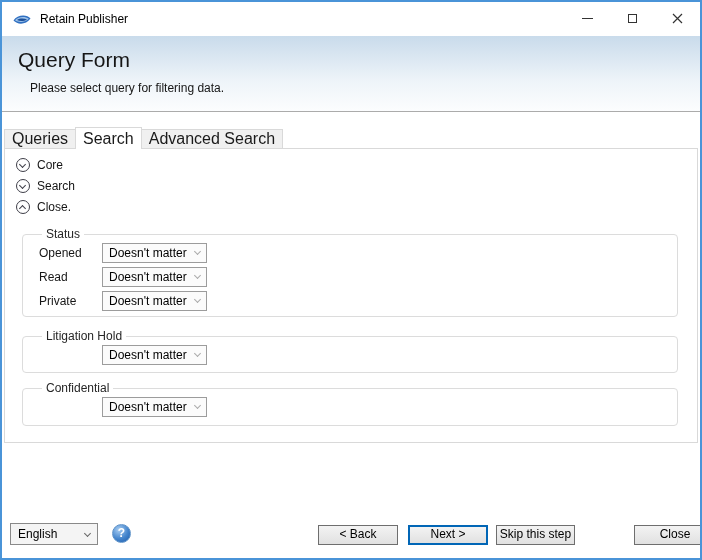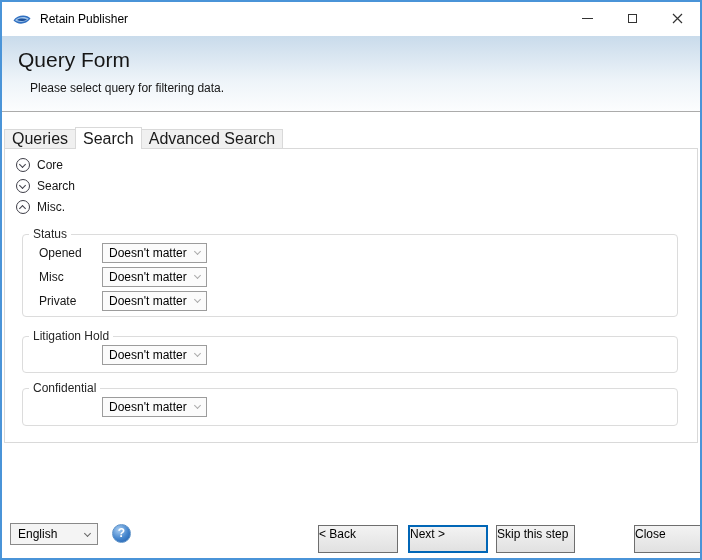--- a/index.html
+++ b/index.html
@@ -66,21 +66,21 @@
     border-right:1.4px solid #3e3e48; border-bottom:1.4px solid #3e3e48; }
   .chev.down { left:3.3px; top:2.6px; transform:rotate(45deg); }
   .chev.up   { left:3.3px; top:4.8px; transform:rotate(-135deg); }
   .exp-label { margin-left:7px; font-size:12px; color:#161616; }
 
   
   fieldset {
     position:absolute; left:20px; width:656px;
     border:1px solid #dcdcdc; border-radius:4px; background:#fff; z-index:2;
   }
-  legend { margin-left:6px; padding:0 4px; font-size:12px; color:#262626; }
+  legend { margin-left:19px; padding:0 4px; font-size:12px; color:#262626; }
   .fs-status      { top:225px; height:90px; }
   .fs-litigation  { top:327px; height:44px; }
   .fs-confidential{ top:379px; height:45px; }
   .frow { display:flex; align-items:center; margin:2px 0 4px 16px; }
   .flabel { width:63px; font-size:12px; color:#161616; }
 
   .combo {
     width:105px; height:20px;
     border:1px solid #9c9c9c; background:#fbfbfb;
     display:flex; align-items:center; justify-content:space-between;
@@ -101,24 +101,24 @@
 
   .help-btn {
     position:absolute; left:110px; top:522px; width:19px; height:19px;
     border-radius:50%; border:1px solid #5f93c9;
     background: radial-gradient(circle at 35% 28%, #a8cdf2, #4485cd 55%, #1a59a8);
     color:#fff; font-size:12px; font-weight:bold; text-align:center; line-height:17px;
     cursor:default;
   }
 
   .btn {
-    position:absolute; top:523px; height:28px;
+    position:absolute; top:523px; height:20px;
     background:linear-gradient(#f3f3f3,#e1e1e1);
     border:1px solid #6e6e6e;
-    font-size:12px; color:#000; line-height:17px; cursor:default;
+    font-size:12px; color:#000; text-align:center; line-height:17px; cursor:default;
   }
   .btn-back  { left:316px; width:80px; }
   .btn-next  { left:406px; width:80px; border:2px solid #0166b6; line-height:15px; }
   .btn-skip  { left:494px; width:79px; }
   .btn-close { left:606px; width:82px;margin-left:26px; }
 </style>
 </head>
 <body>
 
 <div class="window">
@@ -170,35 +170,35 @@
     <div class="exp-row">
       <span class="exp-circle">
           <span class="chev down"></span>
         </span>
       <span class="exp-label">Search</span>
     </div>
     <div class="exp-row">
       <span class="exp-circle">
           <span class="chev up"></span>
         </span>
-      <span class="exp-label">Misc.</span>
+      <span class="exp-label">Close.</span>
     </div>
   </div>
 
   <fieldset class="fs-status">
     <legend>Status</legend>
     <div class="frow">
       <span class="flabel">Opened</span>
       <div class="combo">
         <span>Doesn't matter</span>
         <span class="arrow"></span>
       </div>
     </div>
     <div class="frow">
-      <span class="flabel">Misc</span>
+      <span class="flabel">Read</span>
       <div class="combo">
         <span>Doesn't matter</span>
         <span class="arrow"></span>
       </div>
     </div>
     <div class="frow">
       <span class="flabel">Private</span>
       <div class="combo">
         <span>Doesn't matter</span>
         <span class="arrow"></span>

